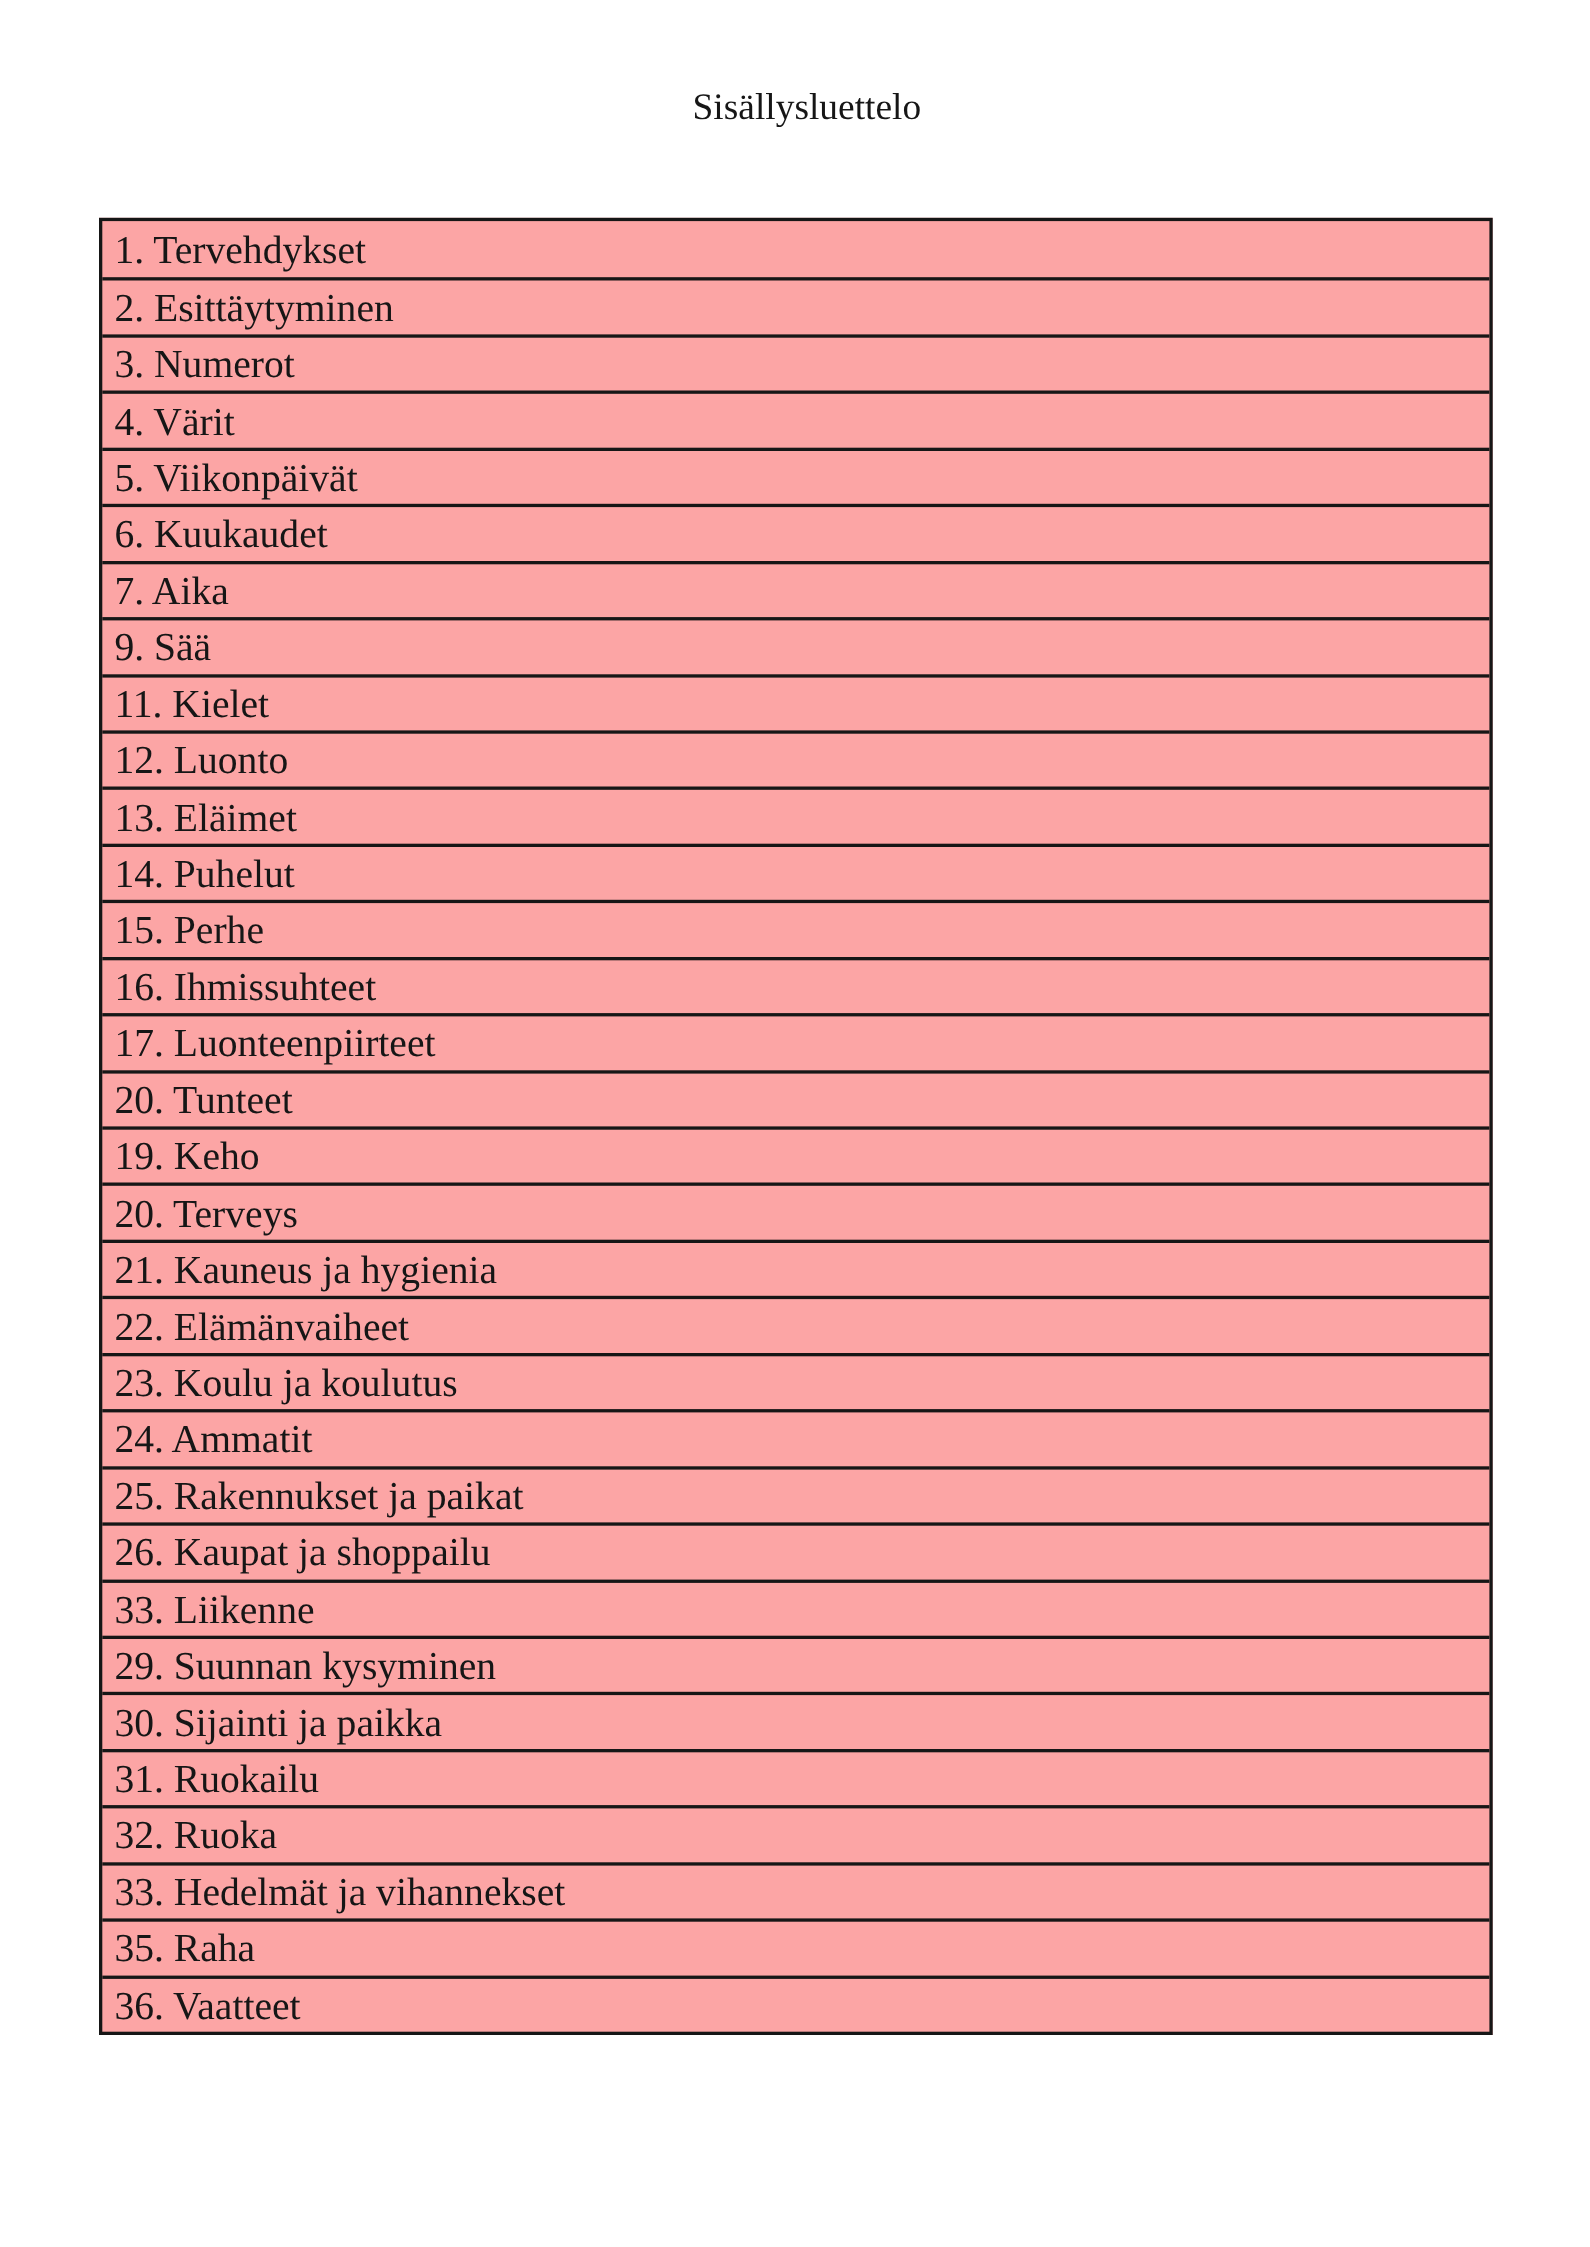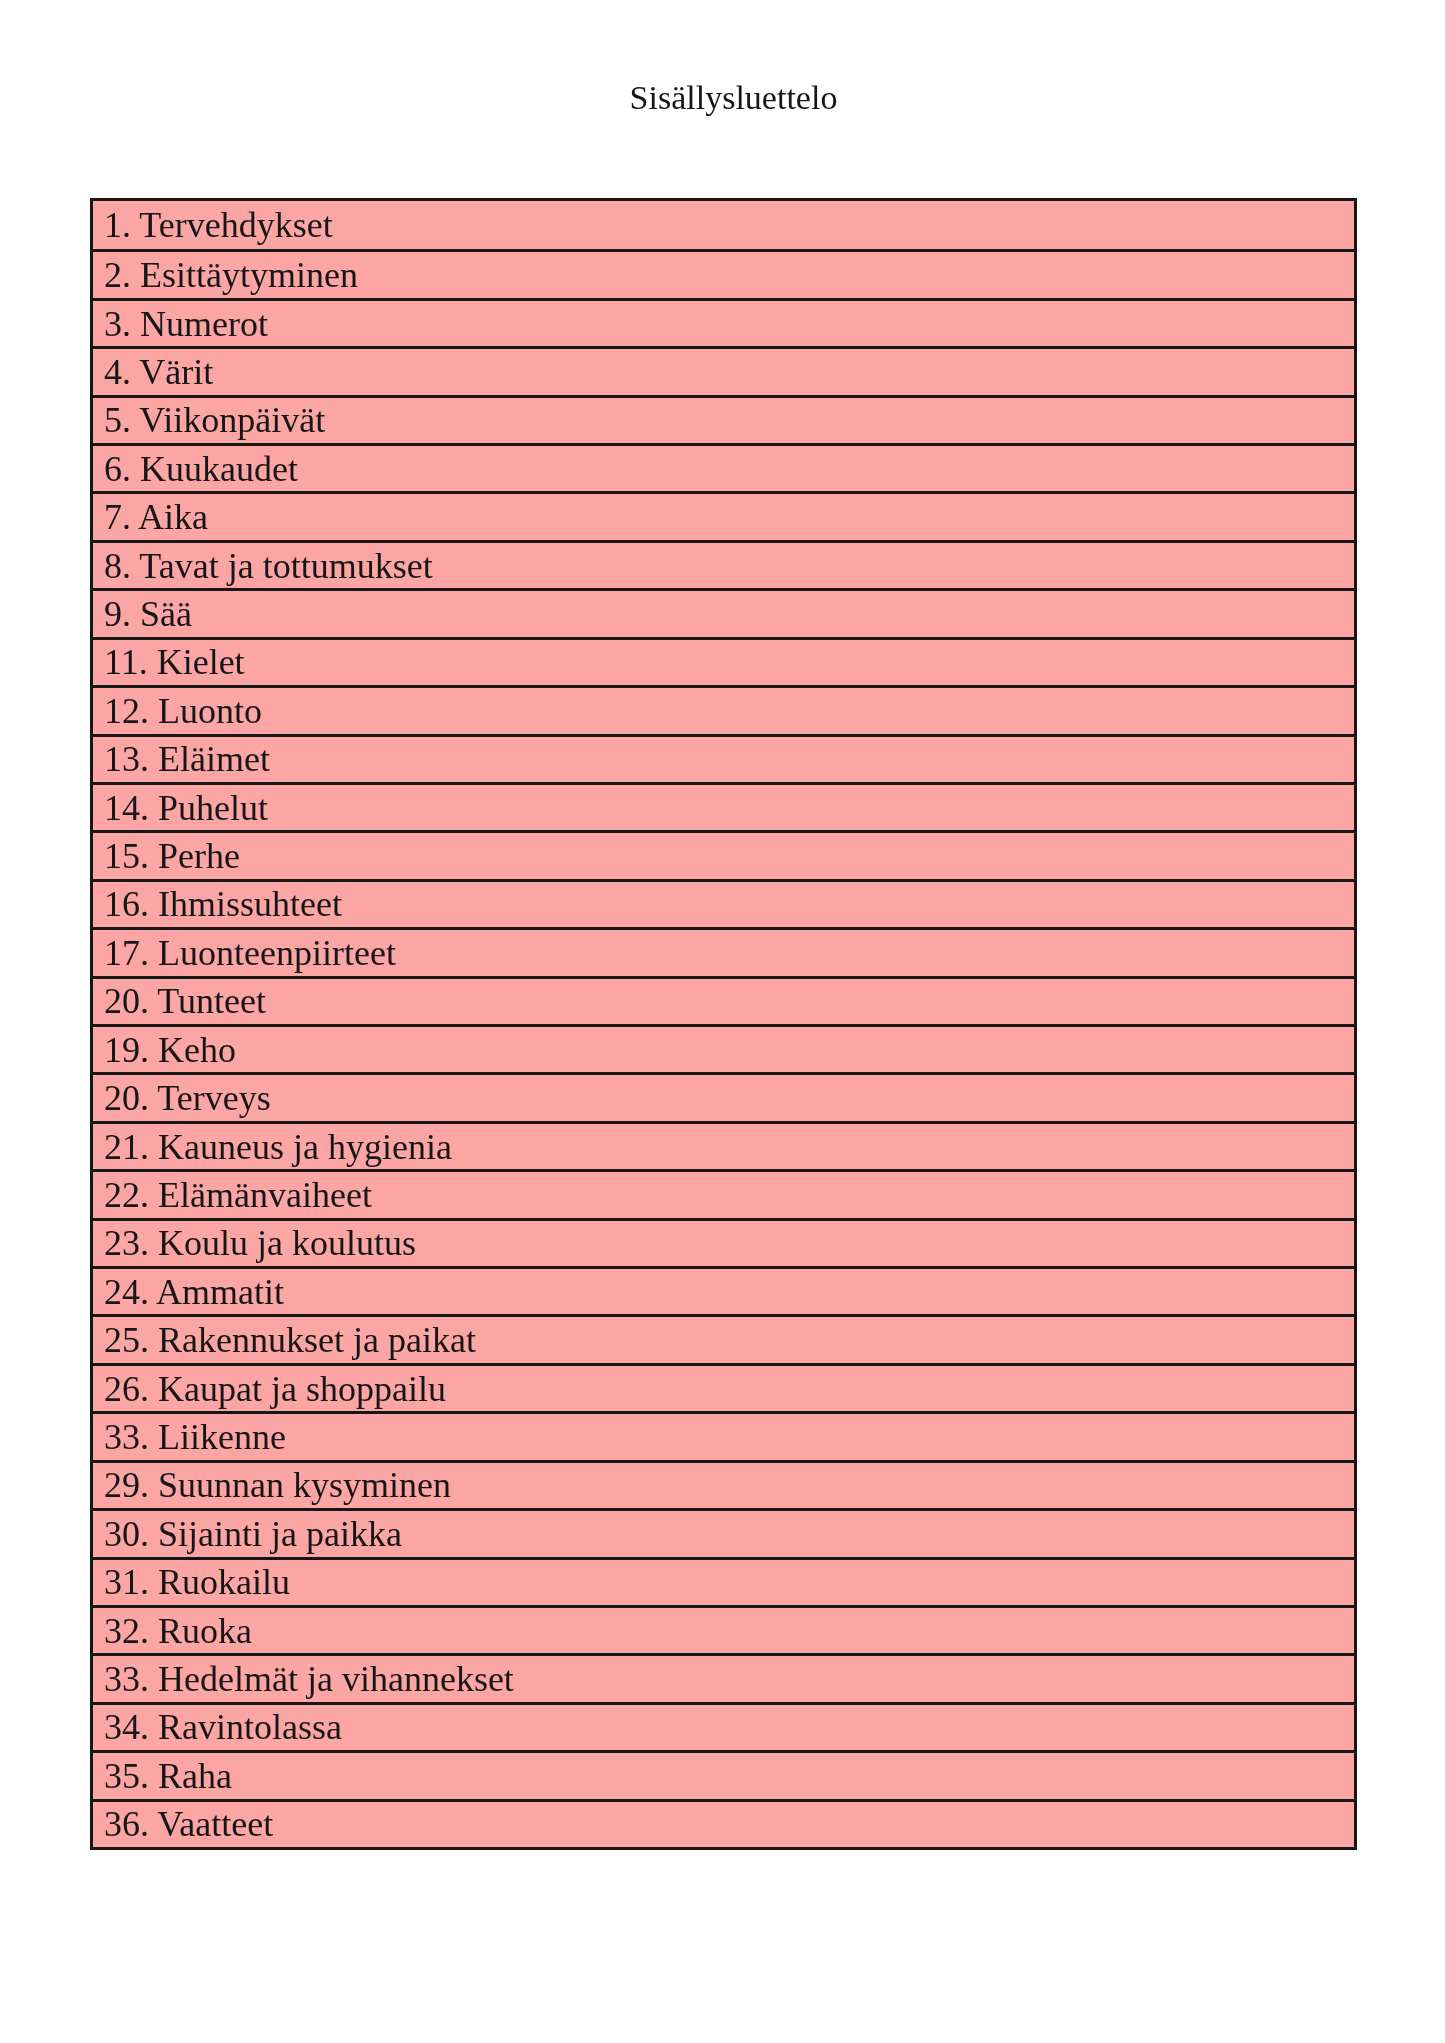--- a/index.html
+++ b/index.html
@@ -75,23 +75,20 @@
     <div class="toc-row">
       <span class="toc-text">5. Viikonpäivät</span>
     </div>
     <div class="toc-row">
       <span class="toc-text">6. Kuukaudet</span>
     </div>
     <div class="toc-row">
       <span class="toc-text">7. Aika</span>
     </div>
     <div class="toc-row">
-      <span class="toc-text">8. Tavat ja tottumukset</span>
-    </div>
-    <div class="toc-row">
       <span class="toc-text">9. Sää</span>
     </div>
     <div class="toc-row">
       <span class="toc-text">11. Kielet</span>
     </div>
     <div class="toc-row">
       <span class="toc-text">12. Luonto</span>
     </div>
     <div class="toc-row">
       <span class="toc-text">13. Eläimet</span>
@@ -147,21 +144,18 @@
     <div class="toc-row">
       <span class="toc-text">31. Ruokailu</span>
     </div>
     <div class="toc-row">
       <span class="toc-text">32. Ruoka</span>
     </div>
     <div class="toc-row">
       <span class="toc-text">33. Hedelmät ja vihannekset</span>
     </div>
     <div class="toc-row">
-      <span class="toc-text">34. Ravintolassa</span>
-    </div>
-    <div class="toc-row">
       <span class="toc-text">35. Raha</span>
     </div>
     <div class="toc-row">
       <span class="toc-text">36. Vaatteet</span>
     </div>
   </div>
 
 </body></html>

